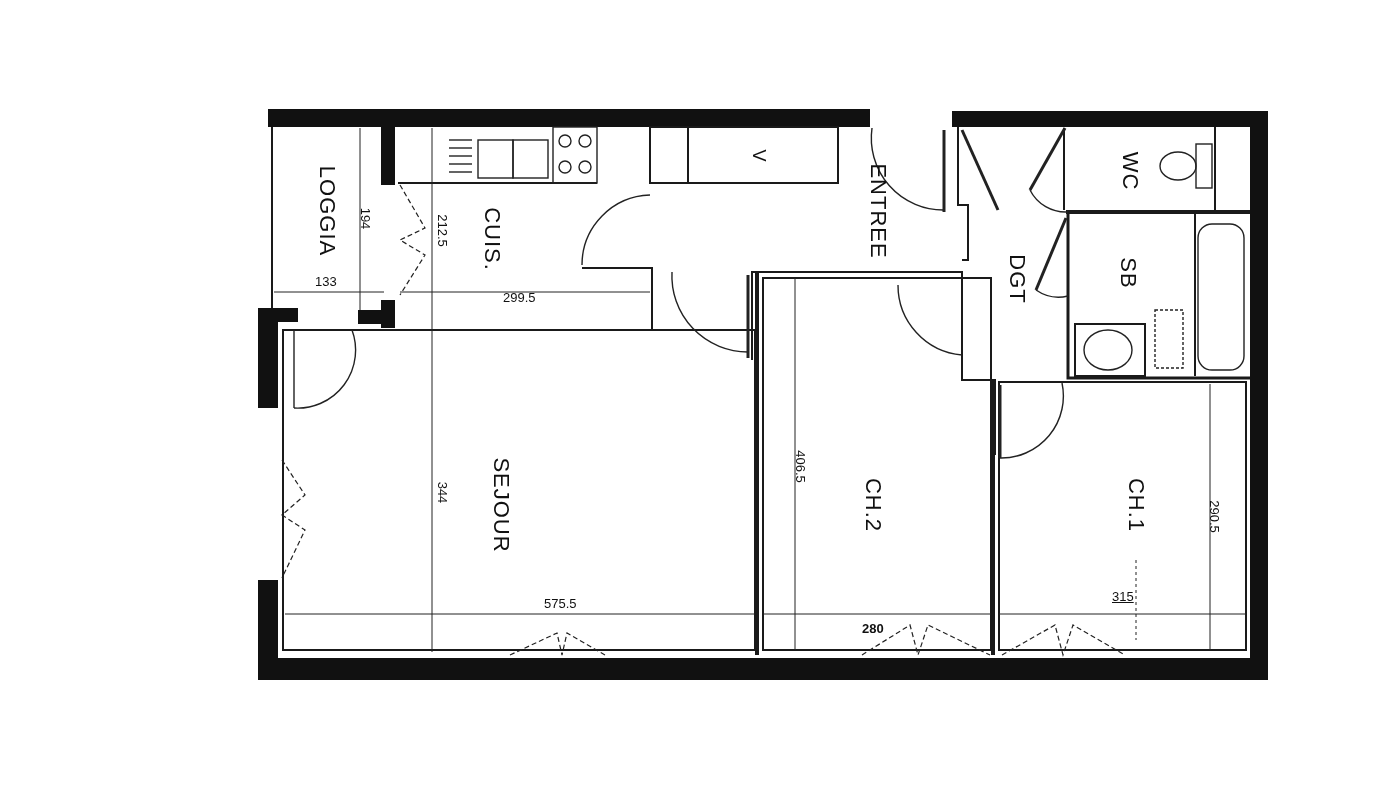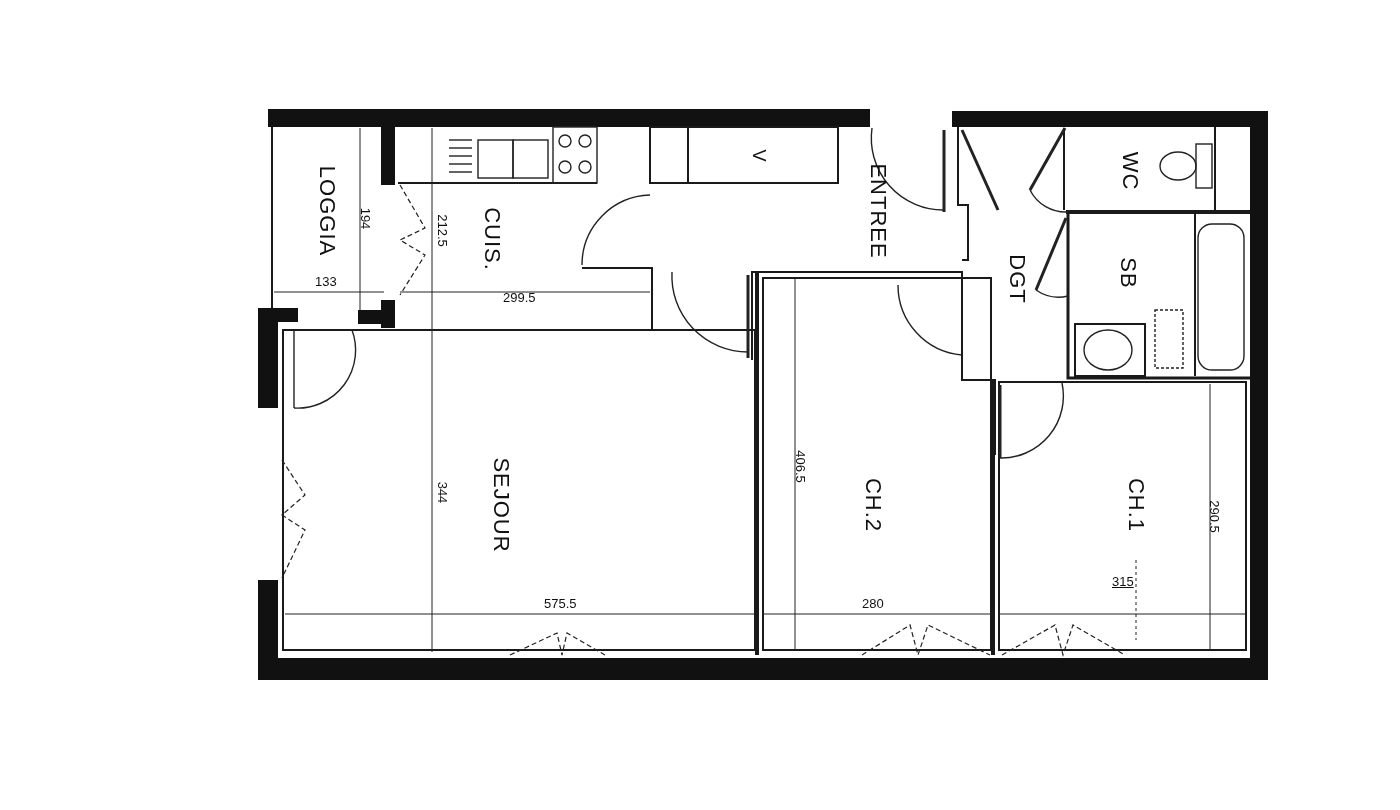--- a/index.html
+++ b/index.html
@@ -156,15 +156,15 @@
 <div class="lbl room rot" style="left:1109px; top:494px;">CH.1</div>
 <div class="lbl room rot" style="left:752px; top:147px; font-size:18px;">V</div>
 
 <div class="lbl dim" style="left:315px; top:275px;">133</div>
 <div class="lbl dim rot" style="left:355px; top:212px;">194</div>
 <div class="lbl dim rot" style="left:426px; top:224px;">212.5</div>
 <div class="lbl dim" style="left:503px; top:275px;margin-top:16px;">299.5</div>
 <div class="lbl dim rot" style="left:432px; top:486px;">344</div>
 <div class="lbl dim" style="left:500px; top:597px;margin-left:44px;">575.5</div>
 <div class="lbl dim rot" style="left:784px; top:460px;">406.5</div>
-<div class="lbl dim" style="left:862px; top:597px;">280</div>
+<div class="lbl dim" style="left:862px; top:622px;font-weight:bold;">280</div>
 <div class="lbl dim rot" style="left:1198px; top:510px;">290.5</div>
-<div class="lbl dim" style="left:1112px; top:575px;text-decoration:underline;">315</div>
+<div class="lbl dim" style="left:1112px; top:590px;text-decoration:underline;">315</div>
 
 </body></html>

